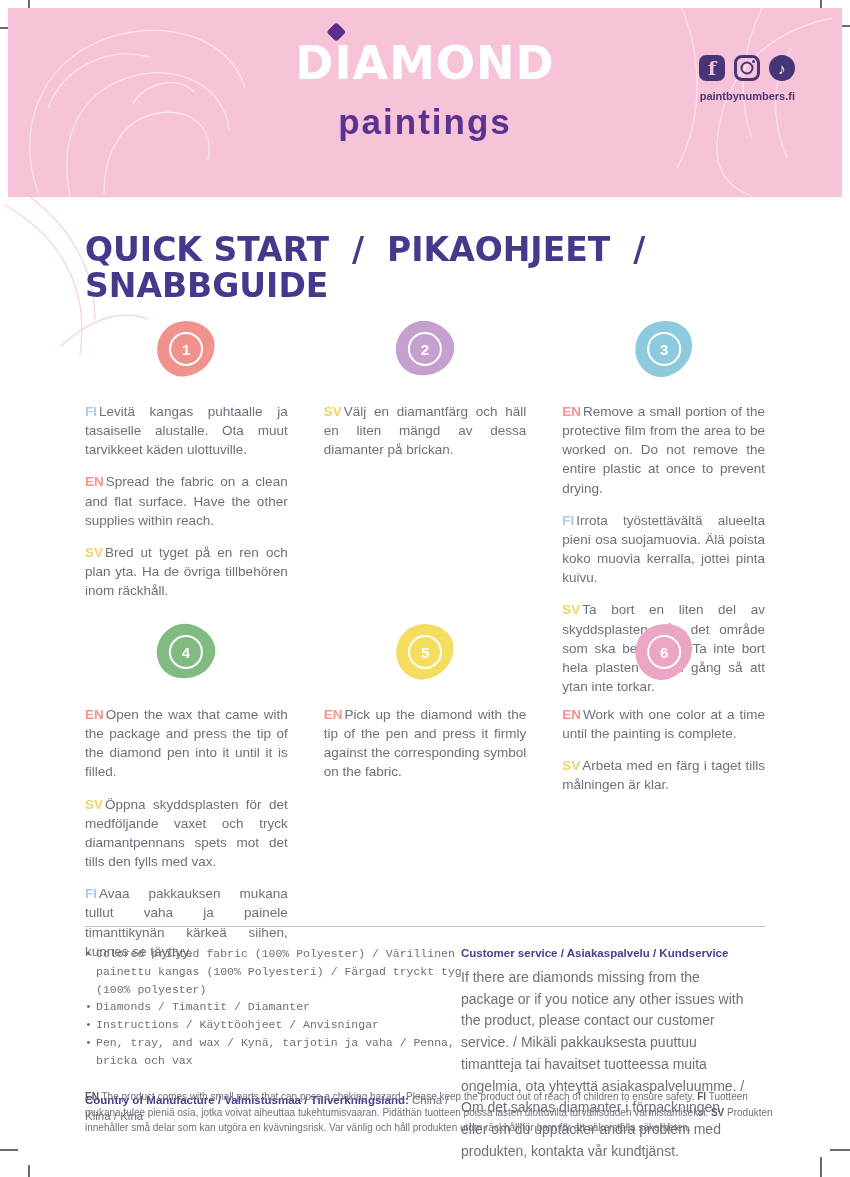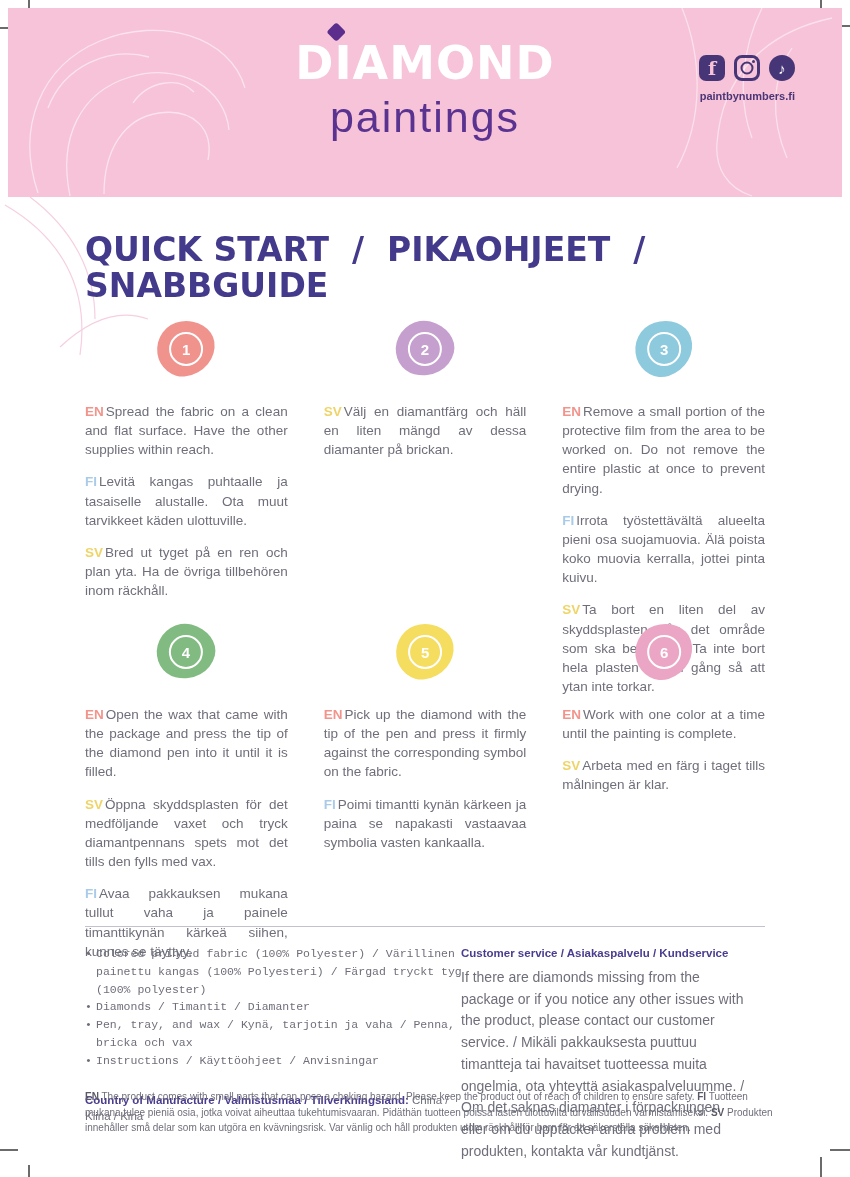--- a/index.html
+++ b/index.html
@@ -11,21 +11,21 @@
   .crop.v{width:2px;} .crop.h{height:2px;}
 
   
   .header{position:absolute;left:8px;top:8px;width:834px;height:189px;background:#F7C3D8;}
   .deco{position:absolute;pointer-events:none;}
   .logo{position:absolute;left:50%;top:32px;transform:translateX(-50%);text-align:center;}
   .brand{position:relative;display:inline-block;font-family:"DejaVu Sans",sans-serif;
          font-size:46px;font-weight:800;color:#ffffff;letter-spacing:1px;line-height:1;}
   .brand-diamond{position:absolute;left:34px;top:-15px;width:14px;height:14px;border-radius:3px;
          background:#5B2D8C;transform:rotate(45deg);}
-  .brand-sub{margin-top:10px;font-size:43px;font-weight:400;letter-spacing:2px;color:#5A3391;line-height:1;}
+  .brand-sub{margin-top:18px;font-size:35px;font-weight:700;letter-spacing:2px;color:#5A3391;line-height:1;}
 
   .social{position:absolute;top:47px;right:47px;display:flex;gap:9px;align-items:center;}
   .soc{width:26px;height:26px;position:relative;}
   .soc-fb{background:#473677;border-radius:7px;display:flex;align-items:center;justify-content:center;
           color:#F7C3D8;font-weight:700;font-size:19px;font-family:"DejaVu Serif",serif;}
   .soc-ig{border:3px solid #473677;border-radius:8px;box-sizing:border-box;}
   .soc-ig .lens{position:absolute;left:50%;top:50%;width:9px;height:9px;border:2.5px solid #473677;
           border-radius:50%;transform:translate(-50%,-50%);}
   .soc-ig .dot{position:absolute;right:2px;top:2px;width:3px;height:3px;background:#473677;border-radius:50%;}
   .soc-tt{background:#473677;border-radius:50%;display:flex;align-items:center;justify-content:center;
@@ -131,22 +131,22 @@
 
   <div class="title">QUICK START  /  PIKAOHJEET  /  SNABBGUIDE</div>
 
   <div class="steps row1">
     <div class="step">
       <div class="badge-wrap">
         <div class="blob r1" style="background: rgb(240, 147, 141);">
           <div class="ring">1</div>
         </div>
       </div>
+      <p><span class="tag" style="color: rgb(169, 203, 232);">FI</span><span>Levitä kangas puhtaalle ja tasaiselle alustalle. Ota muut tarvikkeet käden ulottuville.</span></p>
       <p><span class="tag" style="color: rgb(242, 148, 140);">EN</span><span>Spread the fabric on a clean and flat surface. Have the other supplies within reach.</span></p>
-      <p><span class="tag" style="color: rgb(169, 203, 232);">FI</span><span>Levitä kangas puhtaalle ja tasaiselle alustalle. Ota muut tarvikkeet käden ulottuville.</span></p>
       <p><span class="tag" style="color: rgb(239, 212, 104);">SV</span><span>Bred ut tyget på en ren och plan yta. Ha de övriga tillbehören inom räckhåll.</span></p>
     </div>
     <div class="step">
       <div class="badge-wrap">
         <div class="blob r2" style="background: rgb(197, 160, 206);">
           <div class="ring">2</div>
         </div>
       </div>
       <p><span class="tag" style="color: rgb(239, 212, 104);">SV</span><span>Välj en diamantfärg och häll en liten mängd av dessa diamanter på brickan.</span></p>
     </div>
@@ -173,41 +173,40 @@
       <p><span class="tag" style="color: rgb(239, 212, 104);">SV</span><span>Öppna skyddsplasten för det medföljande vaxet och tryck diamantpennans spets mot det tills den fylls med vax.</span></p>
       <p><span class="tag" style="color: rgb(169, 203, 232);">FI</span><span>Avaa pakkauksen mukana tullut vaha ja painele timanttikynän kärkeä siihen, kunnes se täyttyy.</span></p>
     </div>
     <div class="step">
       <div class="badge-wrap">
         <div class="blob r1" style="background: rgb(245, 221, 96);">
           <div class="ring">5</div>
         </div>
       </div>
       <p><span class="tag" style="color: rgb(242, 148, 140);">EN</span><span>Pick up the diamond with the tip of the pen and press it firmly against the corresponding symbol on the fabric.</span></p>
-      <p><span class="tag" style="color: rgb(169, 203, 232);">FI</span><span>Poimi timantti kynän kärkeen ja paina se napakasti vastaavaa symbolia vasten kankaalla.</span></p>
     </div>
     <div class="step">
       <div class="badge-wrap">
         <div class="blob r3" style="background: rgb(236, 166, 197);">
           <div class="ring">6</div>
         </div>
       </div>
       <p><span class="tag" style="color: rgb(242, 148, 140);">EN</span><span>Work with one color at a time until the painting is complete.</span></p>
       <p><span class="tag" style="color: rgb(239, 212, 104);">SV</span><span>Arbeta med en färg i taget tills målningen är klar.</span></p>
     </div>
   </div>
 
   <div class="divider"></div>
 
   <div class="pkg">
     <ul>
       <li>Colored printed fabric (100% Polyester) / Värillinen painettu kangas (100% Polyesteri) / Färgad tryckt tyg (100% polyester)</li>
       <li>Diamonds / Timantit / Diamanter</li>
+      <li>Instructions / Käyttöohjeet / Anvisningar</li>
       <li>Pen, tray, and wax / Kynä, tarjotin ja vaha / Penna, bricka och vax</li>
-      <li>Instructions / Käyttöohjeet / Anvisningar</li>
     </ul>
     <div class="manufacture">
       <span class="lbl">Country of Manufacture / Valmistusmaa / Tillverkningsland:</span><span class="val"> China / Kiina / Kina</span>
     </div>
   </div>
 
   <div class="svc">
     <h3 class="info-h">Customer service / Asiakaspalvelu / Kundservice</h3>
     <p>If there are diamonds missing from the package or if you notice any other issues with the product, please contact our customer service. / Mikäli pakkauksesta puuttuu timantteja tai havaitset tuotteessa muita ongelmia, ota yhteyttä asiakaspalveluumme. / Om det saknas diamanter i förpackningen eller om du upptäcker andra problem med produkten, kontakta vår kundtjänst.</p>
     <p class="email">info@paintbynumbers.fi</p>

